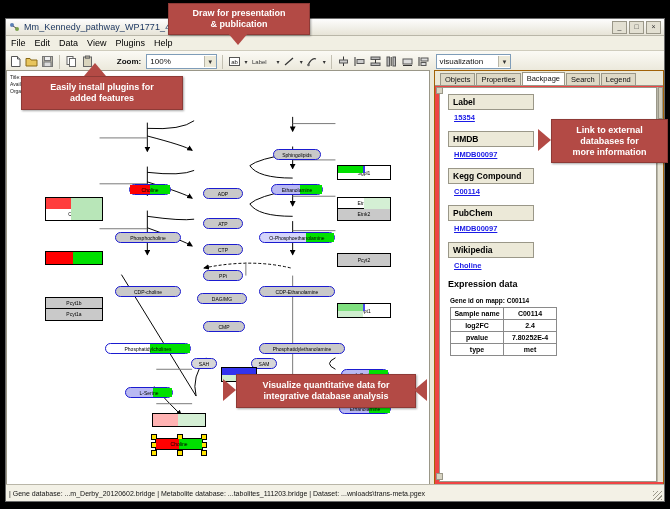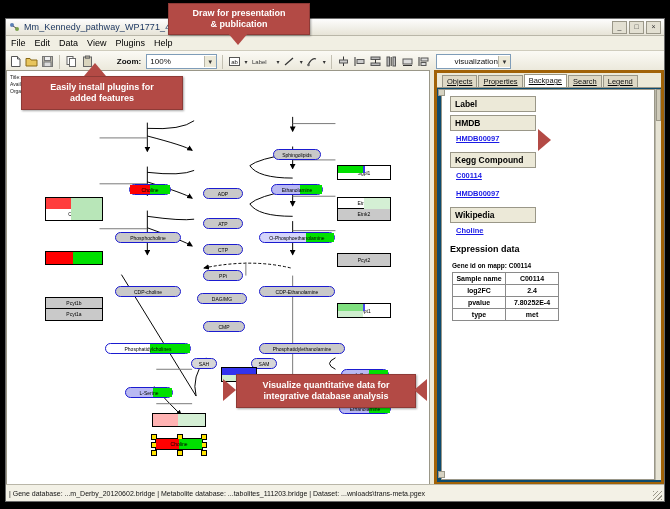--- a/index.html
+++ b/index.html
@@ -28,28 +28,28 @@
   .tool{width:15px;height:15px;display:flex;align-items:center;justify-content:center;}
   .tool svg{display:block;}
   .tsep{width:1px;height:14px;background:#c3c0b2;margin:0 2px;}
   .zoomlabel{font-size:8px;font-weight:bold;margin:0 2px 0 20px;color:#111;}
   .combo{height:13px;border:1px solid #7f9db9;background:#fff;display:flex;align-items:center;
          font-size:8px;padding-left:3px;color:#111;}
   .combo .val{flex:1;white-space:nowrap;}
   .combo .arw{width:11px;height:11px;background:#ece9d8;border-left:1px solid #b9b6a8;
               display:flex;align-items:center;justify-content:center;font-size:6px;color:#333;}
   .zoomcombo{width:78px;}
-  .viscombo{width:84px;text-align:right;}
+  .viscombo{width:84px;}
   .caret{font-size:6px;color:#333;margin-left:1px;}
 
   
   .main{position:absolute;left:0;top:51px;right:0;bottom:16px;display:flex;background:#ece9d8;}
   .canvas-wrap{width:424px;position:relative;background:#fff;border:1px solid #9a9788;box-sizing:border-box;overflow:hidden;}
   .splitter{width:4px;background:#ece9d8;}
-  .side{flex:1;position:relative;background:#0c4a6e;border:3px solid #a16207;box-sizing:border-box;overflow:hidden;text-decoration:underline;}
+  .side{flex:1;position:relative;background:#ef4444;border:1px solid #a16207;box-sizing:border-box;overflow:hidden;}
 
   
   .pwinfo{position:absolute;left:3px;top:3px;font-size:5px;line-height:7px;color:#222;}
 
   
   .node{position:absolute;box-sizing:border-box;display:flex;align-items:center;justify-content:center;
         font-size:5px;color:#000;text-align:center;line-height:6px;}
   .met{border:1px solid #1b1bd0;border-radius:7px;background:#c9c9c9;}
   .gene{border:1px solid #000;background:#c9c9c9;}
   .node .lbl{position:relative;z-index:3;padding:0 1px;overflow:hidden;white-space:nowrap;}
@@ -484,27 +484,29 @@
       <div class="tabs">
         <span class="tab">Objects</span>
         <span class="tab">Properties</span>
         <span class="tab active">Backpage</span>
         <span class="tab">Search</span>
         <span class="tab">Legend</span>
       </div>
 
       <div class="sidebody">
         <div class="dbbox">Label</div>
+        <a class="dblink">15354</a>
 
         <div class="dbbox">HMDB</div>
         <a class="dblink">HMDB00097</a>
 
         <div class="dbbox">Kegg Compound</div>
         <a class="dblink">C00114</a>
 
+        <div class="dbbox">PubChem</div>
 
         <a class="dblink">HMDB00097</a>
 
         <div class="dbbox">Wikipedia</div>
         <a class="dblink">Choline</a>
 
         <div class="exprhdr">Expression data</div>
         <div class="geneid">Gene id on mapp: C00114</div>
 
         <table class="dtable">
@@ -547,20 +549,25 @@
     <span>&amp; publication</span>
   </div>
   <div class="arrow-d" style="left:221px;top:13px;"></div>
 
   <div class="callout" style="left:15px;top:57px;width:160px;height:32px;font-size:9px;flex-direction:column;">
     <span>Easily install plugins for</span>
     <span>added features</span>
   </div>
   <div class="arrow-u" style="left:78px;top:44px;"></div>
 
+  <div class="callout" style="left:545px;top:100px;width:115px;height:42px;font-size:9px;flex-direction:column;">
+    <span>Link  to external</span>
+    <span>databases  for</span>
+    <span>more information</span>
+  </div>
   <div class="arrow-r" style="left:532px;top:110px;"></div>
 
   <div class="callout" style="left:230px;top:355px;width:178px;height:32px;font-size:9px;flex-direction:column;">
     <span>Visualize quantitative data  for</span>
     <span>integrative database analysis</span>
   </div>
   <div class="arrow-r" style="left:217px;top:360px;"></div>
   <div class="arrow-l" style="left:408px;top:360px;"></div>
 
 </div>

